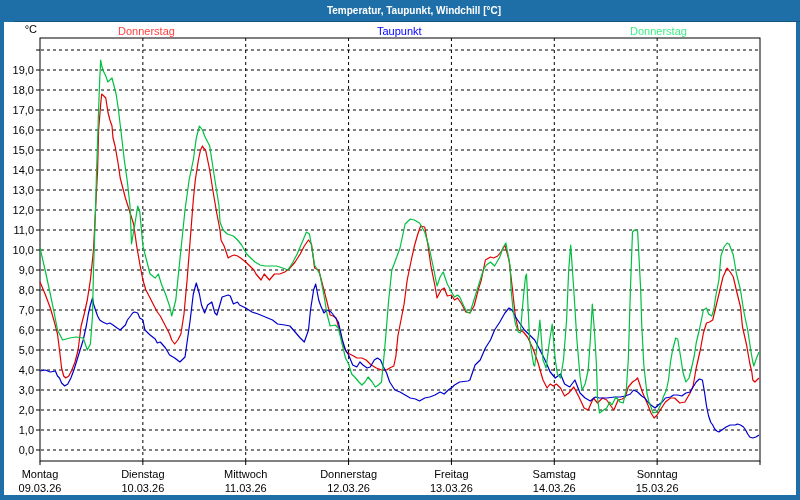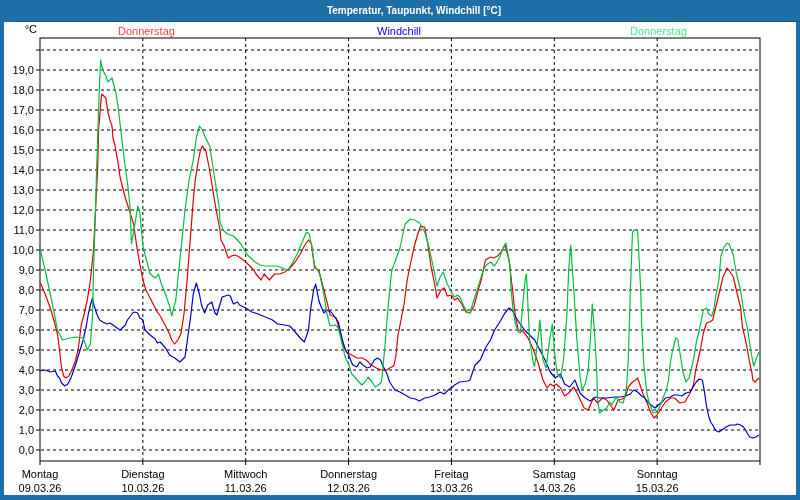--- a/index.html
+++ b/index.html
@@ -15,21 +15,21 @@
 </style>
 </head>
 <body>
 
 <div id="window">
   <div id="titlebar">
     <span>Temperatur, Taupunkt, Windchill [°C]</span>
   </div>
   <div id="content">
     <span class="legend-label" style="left: 114px; color: rgb(255, 64, 64);">Donnerstag</span>
-    <span class="legend-label" style="left: 373px; color: rgb(0, 0, 255);">Windchill</span>
+    <span class="legend-label" style="left: 373px; color: rgb(0, 0, 255);">Taupunkt</span>
     <span class="legend-label" style="left: 626px; color: rgb(64, 238, 136);">Donnerstag</span>
     <svg id="chart-svg" width="792" height="473">
         <line x1="37" y1="428" x2="755" y2="428" stroke="#000" stroke-width="1" stroke-dasharray="3,3"></line>
         <line x1="32" y1="428" x2="36" y2="428" stroke="#000" stroke-width="1"></line>
         <text x="30" y="432" text-anchor="end">0,0</text>
         <line x1="37" y1="408" x2="755" y2="408" stroke="#000" stroke-width="1" stroke-dasharray="3,3"></line>
         <line x1="32" y1="408" x2="36" y2="408" stroke="#000" stroke-width="1"></line>
         <text x="30" y="412" text-anchor="end">1,0</text>
         <line x1="37" y1="388" x2="755" y2="388" stroke="#000" stroke-width="1" stroke-dasharray="3,3"></line>
         <line x1="32" y1="388" x2="36" y2="388" stroke="#000" stroke-width="1"></line>

